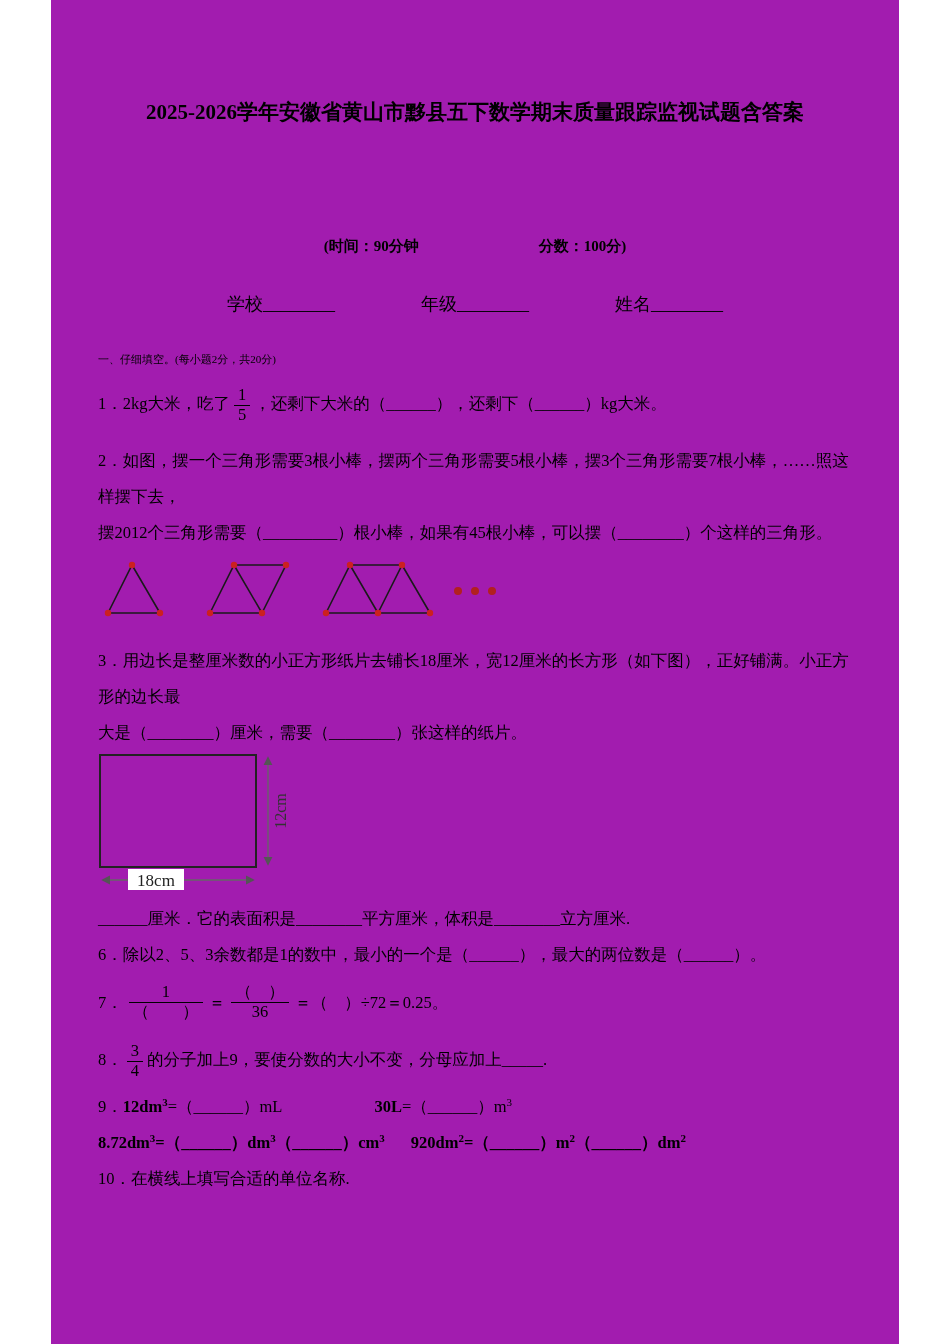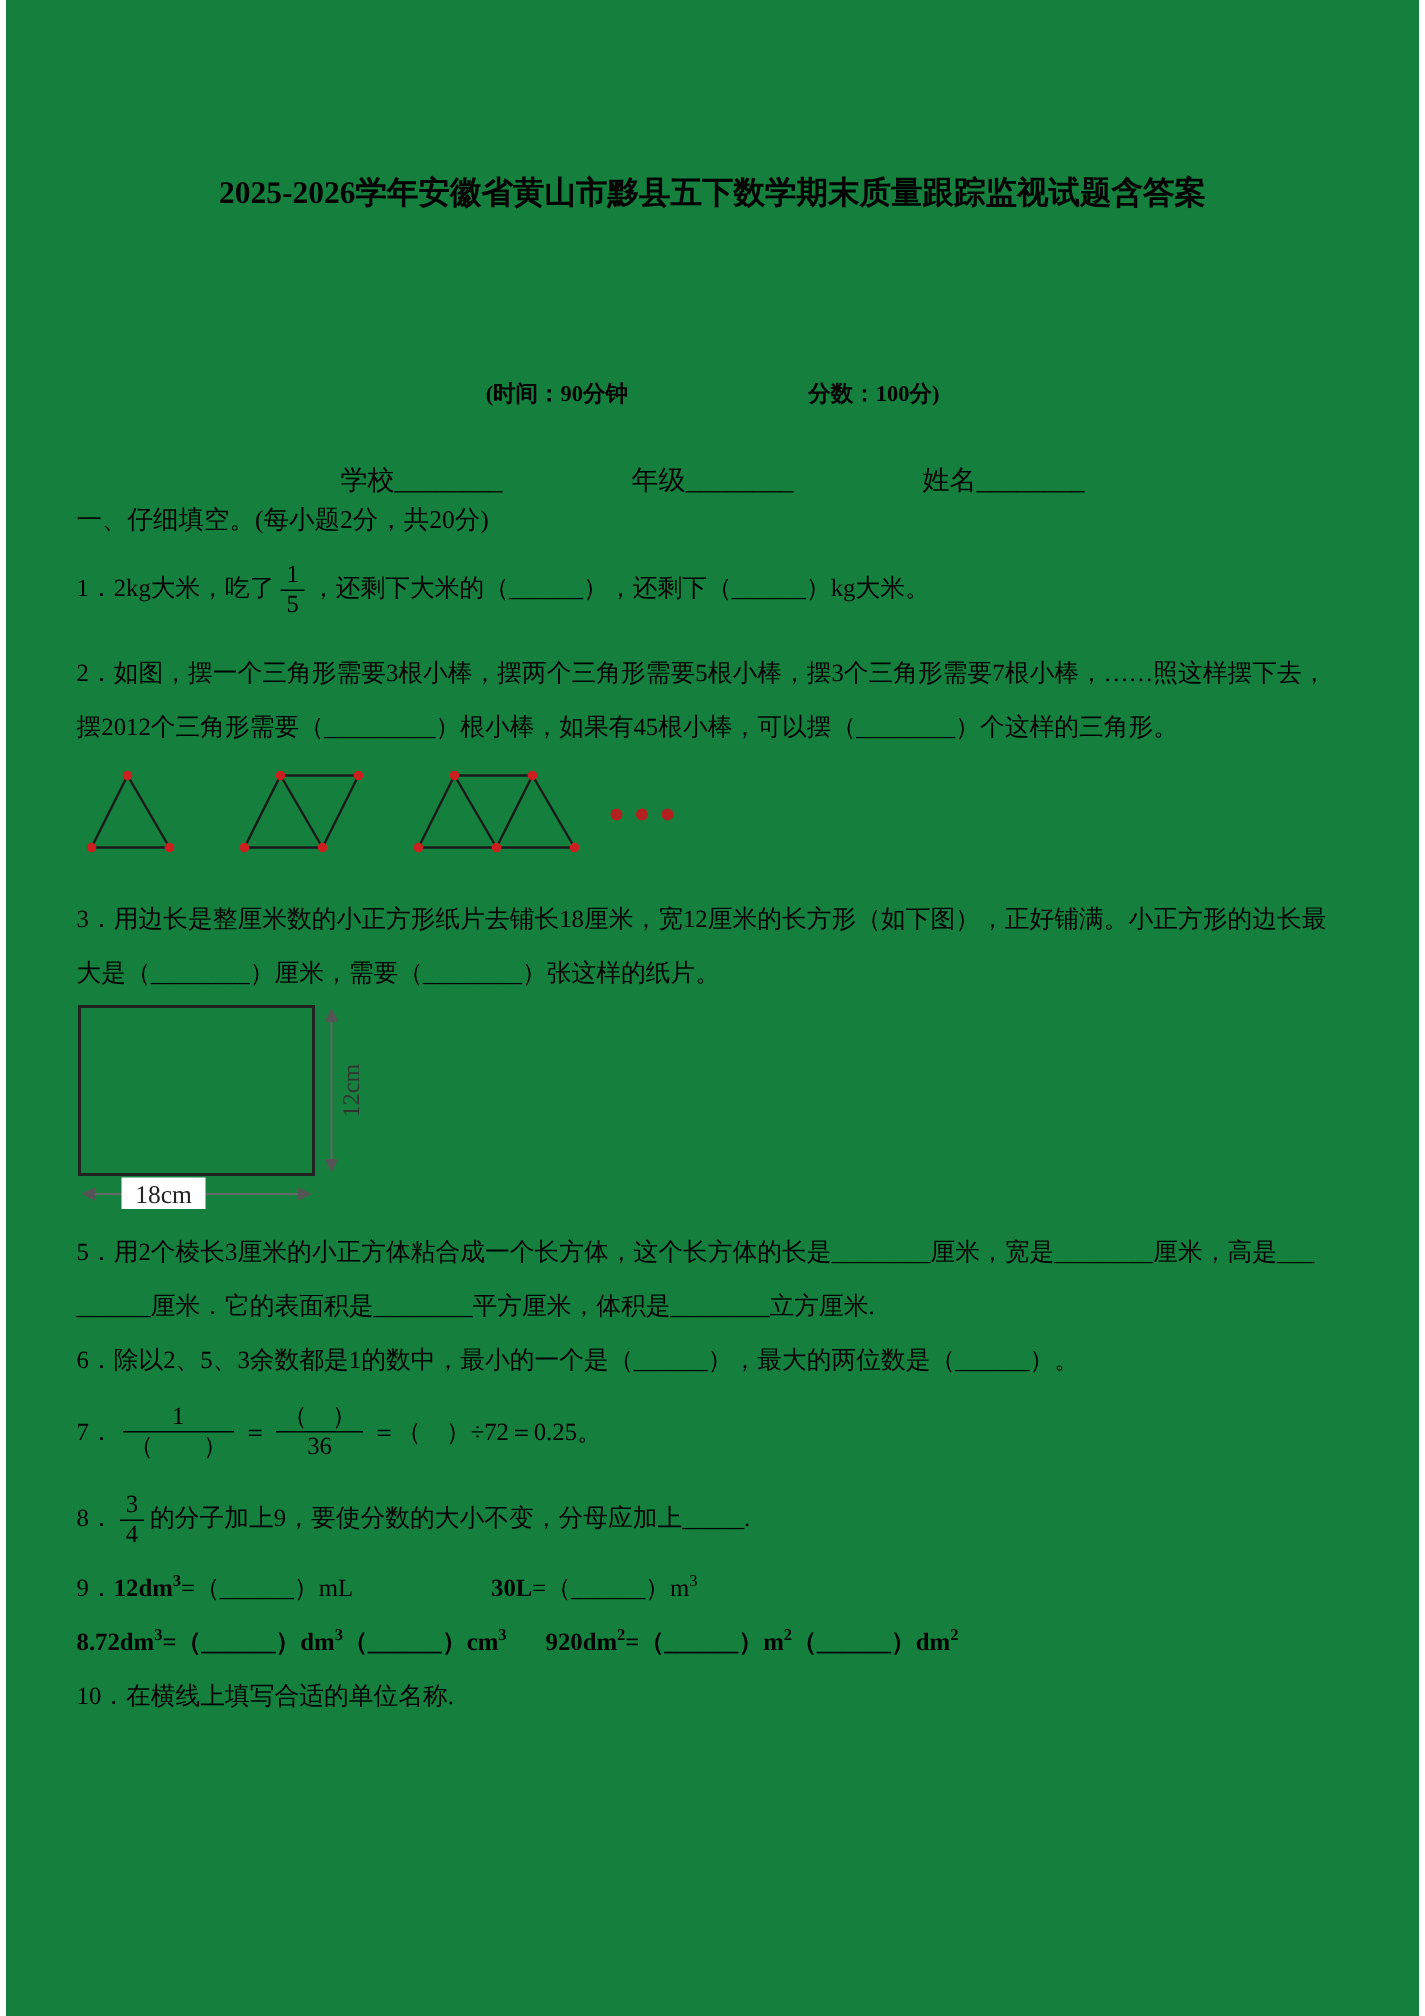--- a/index.html
+++ b/index.html
@@ -1,26 +1,26 @@
 <!DOCTYPE html>
 <html lang="zh"><head>
 <meta charset="utf-8">
 <style>
   * { margin:0; padding:0; box-sizing:border-box; }
   html,body { background:#ffffff; }
   .page {
-    width:942px; height:1344px; margin:0 auto; background:#15803d;
+    width:848px; height:1344px; margin:0 auto; background:#a21caf;
     font-family:"Liberation Serif","DejaVu Serif",serif;
-    color:#000; position:relative; padding:16px 47px; overflow:hidden;
+    color:#000; position:relative; padding:0 47px; overflow:hidden;
   }
   .title { padding-top:98px; font-size:21px; font-weight:bold; text-align:center; line-height:1.4; }
   .meta { margin-top:110px; display:flex; justify-content:center; font-weight:bold; font-size:15px; }
   .meta-gap { display:inline-block; width:120px; }
   .signin { margin-top:36px; display:flex; justify-content:center; gap:86px; font-size:18px; }
-  .sec { font-size:17px; line-height:30px; }
+  .sec { margin-top:28px; font-size:11px; line-height:30px; }
   .q { font-size:16.5px; line-height:36px; }
   .q .qline { display:block; }
   .frac { display:inline-block; vertical-align:middle; text-align:center; line-height:1.15; margin:0 4px; }
   .frac .num { display:block; border-bottom:1.5px solid #000; padding:0 4px; }
   .frac .den { display:block; padding:0 4px; }
   .fig-tri { display:block; margin:4px 0 0 0; }
   .fig-rect { display:block; margin:2px 0 0 0; }
   sup { font-size:11px; vertical-align:super; line-height:0; }
   .bold { font-weight:bold; }
   .sp-wide { display:inline-block; width:92px; }
@@ -119,21 +119,20 @@
       <line x1="5" y1="127" x2="155" y2="127" stroke="#666" stroke-width="1.3" marker-start="url(#arrA)" marker-end="url(#arrA)"></line>
       <rect x="30" y="116" width="56" height="21" fill="#ffffff"></rect>
       <text x="58" y="133" text-anchor="middle" font-size="17" fill="#222">18cm</text>
     </svg>
   </div>
 
   <div class="q mt8">
   </div>
 
   <div class="q">
-    <span class="qline"><span>5．</span><span>用2个棱长3厘米的小正方体粘合成一个长方体，这个长方体的长是________厘米，宽是________厘米，高是___</span></span>
     <span class="qline">______厘米．它的表面积是________平方厘米，体积是________立方厘米.</span>
   </div>
 
   <div class="q">
     <span>6．</span><span>除以2、5、3余数都是1的数中，最小的一个是（______），最大的两位数是（______）。</span>
   </div>
 
   <div class="q q7">
     <span>7．</span>
     <span class="frac">

